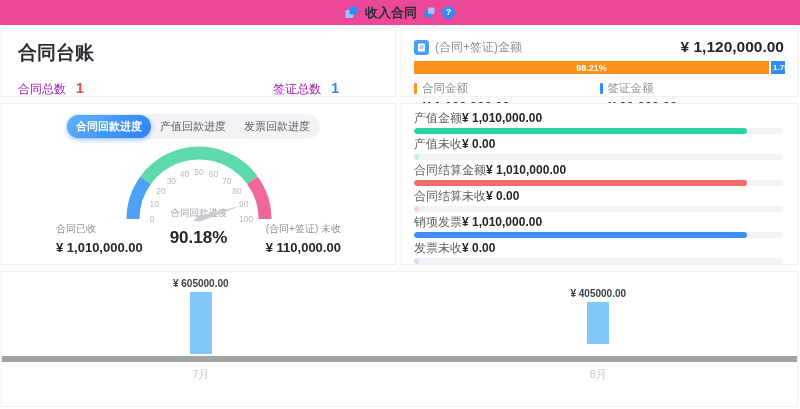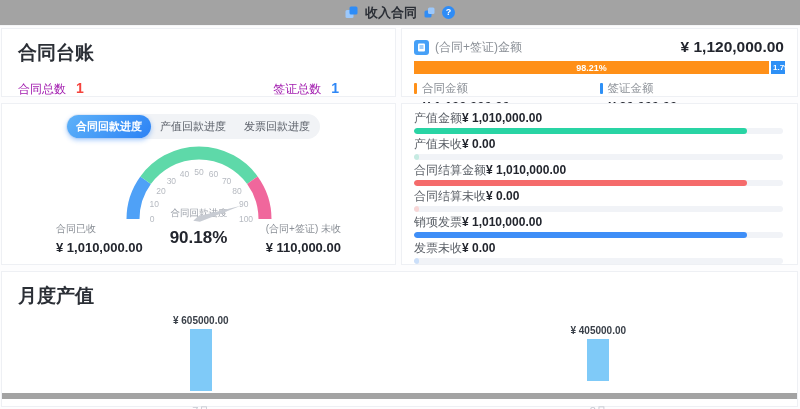--- a/index.html
+++ b/index.html
@@ -1,20 +1,20 @@
 <!DOCTYPE html>
 <html><head>
 <meta charset="utf-8">
 <style>
   * { box-sizing: border-box; margin: 0; padding: 0; }
   html,body { width:800px; height:409px; }
   body { background:#fdfdfe; font-family:"Liberation Sans","DejaVu Sans",sans-serif; position:relative; overflow:hidden; }
   .card { position:absolute; background:#fff; border:1px solid #eef0f4; }
   
-  #header { position:absolute; left:0; top:0; width:800px; height:26px; background:#a3a3a3;
+  #header { position:absolute; left:0; top:0; width:800px; height:26px; background:#ec4899;
             display:flex; align-items:center; justify-content:center; gap:7px; border-bottom:1px solid #f4f5f7;}
   #page-title { font-size:13px; font-weight:bold; color:#2b2f36; }
   .hicon { display:inline-flex; }
   .help { width:13px; height:13px; border-radius:50%; background:#2e8cf6; color:#fff; font-size:9px;
           font-weight:bold; line-height:13px; text-align:center; cursor:pointer; }
   
   #card-ledger   { left:1px;  top:28px;  width:395px; height:69px; }
   #card-progress { left:1px;  top:103px; width:395px; height:162px; }
   #card-amount   { left:401px; top:28px; width:397px; height:69px; }
   #card-metrics  { left:401px; top:103px; width:397px; height:162px; }
@@ -224,21 +224,20 @@
             <span class="metric-value">¥ 0.00</span>
           </div>
           <div class="metric-track">
             <div class="metric-fill" style="width: 1.3%; background: rgb(203, 223, 249);"></div>
           </div>
         </div>
       </div>
   </section>
 
   <section class="card" id="card-monthly">
-    <div class="card-title">月度产值</div>
     <div class="mchart">
       <div class="mplot" id="mplot">
           <div class="mcol">
             <div class="mbar-value">¥ 605000.00</div>
             <div class="mbar" style="height: 62px; background: rgb(127, 202, 248);"></div>
           </div>
           <div class="mcol">
             <div class="mbar-value">¥ 405000.00</div>
             <div class="mbar" style="height: 42px; background: rgb(127, 202, 248);"></div>
           </div>

